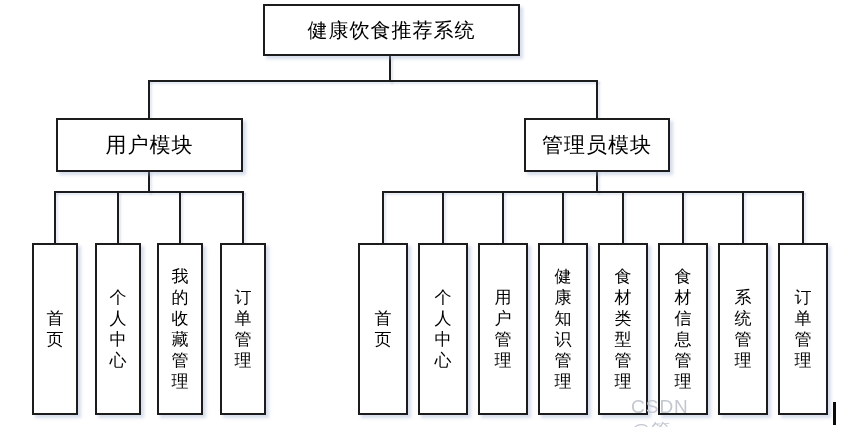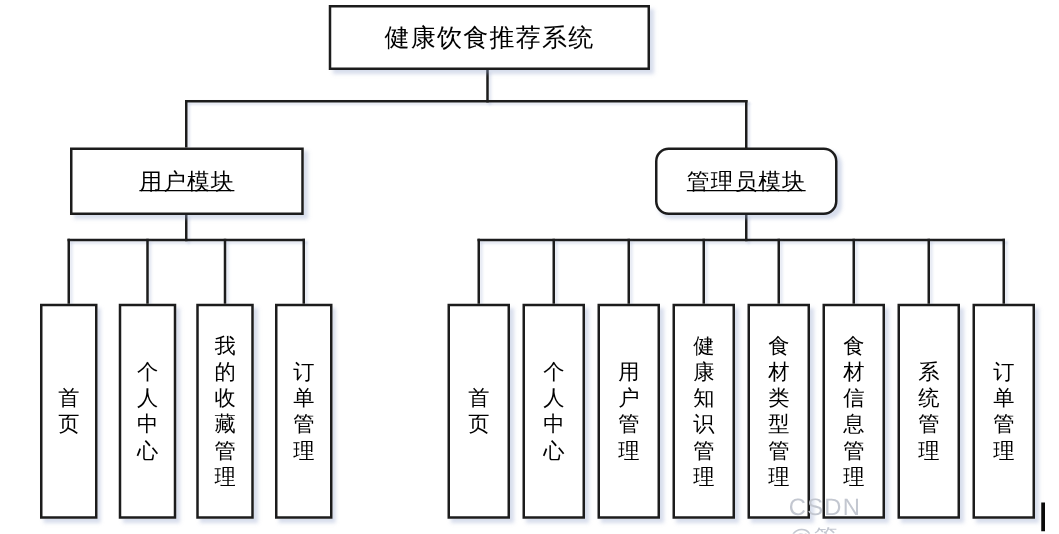--- a/index.html
+++ b/index.html
@@ -21,21 +21,21 @@
     position: absolute;
     background: #ffffff;
     border: 2px solid #1c1c1c;
     display: flex;
     align-items: center;
     justify-content: center;
     text-align: center;
     box-shadow: 3px 3px 3px rgba(150,165,205,0.38);
   }
   .node.root  { font-size: 20px; letter-spacing: 1px; }
-  .node.module{ font-size: 18px; letter-spacing: 1px; text-decoration: underline; }
+  .node.module{ font-size: 21px; letter-spacing: 1px; }
   .node.leaf  {
     font-size: 17px;
     line-height: 21px;
     white-space: pre-line;
   }
   .watermark {
     position: absolute;
     left: 631px; top: 396px;
     font-family: "Liberation Sans", sans-serif;
     font-size: 19px;
@@ -74,21 +74,21 @@
   <div class="line" style="left:502px; top:191px; width:2px;   height:53px;"></div>
   <div class="line" style="left:562px; top:191px; width:2px;   height:53px;"></div>
   <div class="line" style="left:622px; top:191px; width:2px;   height:53px;"></div>
   <div class="line" style="left:682px; top:191px; width:2px;   height:53px;"></div>
   <div class="line" style="left:742px; top:191px; width:2px;   height:53px;"></div>
   <div class="line" style="left:802px; top:191px; width:2px;   height:53px;"></div>
 
   <div class="node root" style="left:263px; top:4px; width:257px; height:52px;">健康饮食推荐系统</div>
 
   <div class="node module" style="left:56px; top:118px; width:187px; height:54px;">用户模块</div>
-  <div class="node module" style="left:524px; top:118px; width:146px; height:54px;border-radius:11px;">管理员模块</div>
+  <div class="node module" style="left:524px; top:118px; width:146px; height:54px;">管理员模块</div>
 
   <div class="node leaf" style="left:32px; top:243px; width:46px; height:172px;">首
 页</div>
   <div class="node leaf" style="left:95px; top:243px; width:46px; height:172px;">个
 人
 中
 心</div>
   <div class="node leaf" style="left:157px; top:243px; width:46px; height:172px;">我
 的
 收

